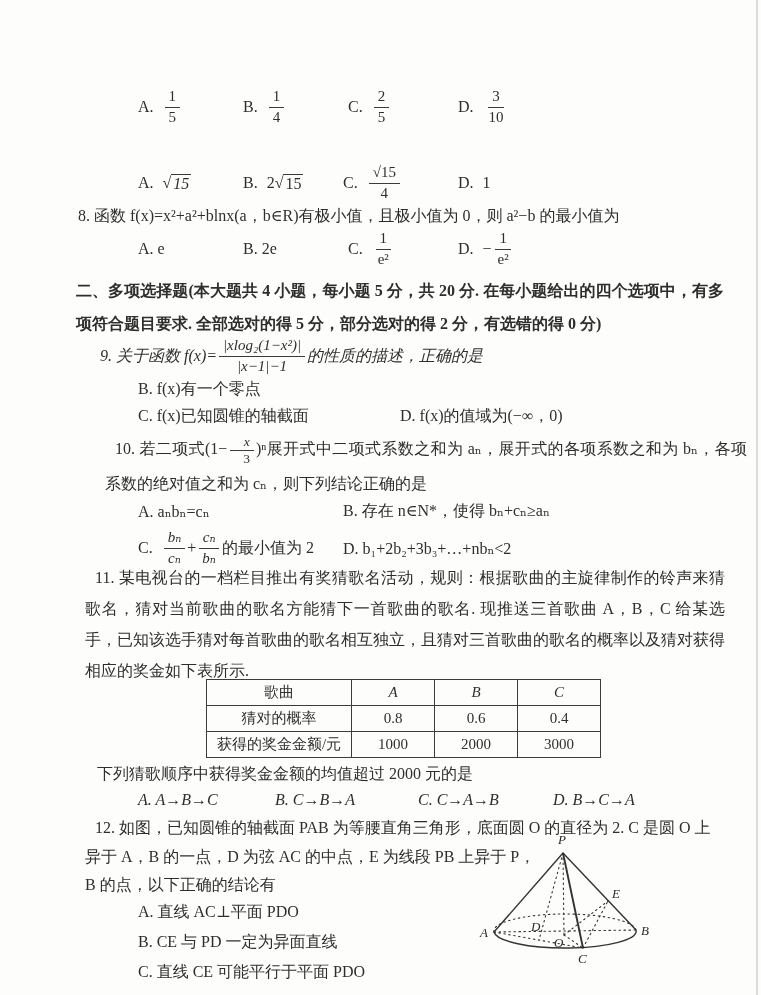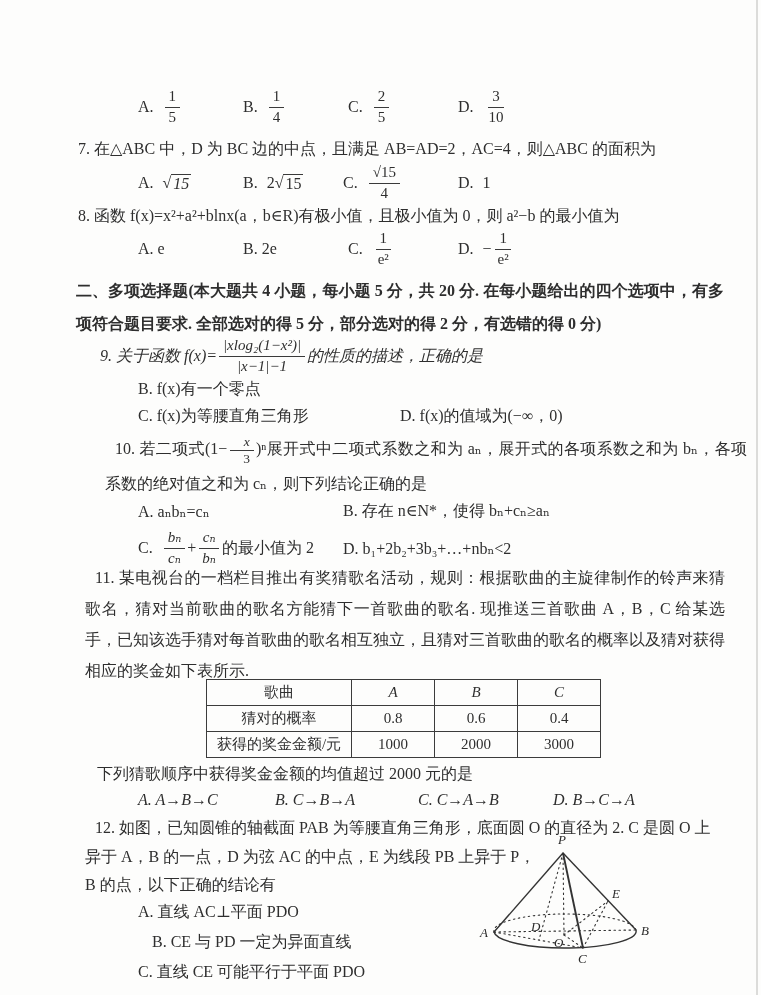--- a/index.html
+++ b/index.html
@@ -60,21 +60,20 @@
     </span>
     <span class="opt">
       <span class="lbl">D.</span>
       <span class="frac">
           <span class="num">3</span>
           <span class="den">10</span>
         </span>
     </span>
   </div>
 
-  <div class="blk" style="top:134px;left:78px;">7. 在△ABC 中，D 为 BC 边的中点，且满足 AB=AD=2，AC=4，则△ABC 的面积为</div>
   <div class="row" style="top:158px;left:138px;height:50px;">
     <span class="opt" style="width:105px;">
       <span class="lbl">A.</span>
       <span class="sqrt">
           <span class="sign">√</span>
           <span class="rad mi">15</span>
         </span>
     </span>
     <span class="opt" style="width:100px;">
       <span class="lbl">B.</span>
@@ -125,21 +124,21 @@
     <span class="frac">
         <span class="num">|xlog₂(1−x²)|</span>
         <span class="den">|x−1|−1</span>
       </span>
     <span>的性质的描述，正确的是</span>
   </div>
   <div class="row" style="top:376px;left:138px;height:26px;">
     <span class="opt">B.  f(x)有一个零点</span>
   </div>
   <div class="row" style="top:403px;left:138px;height:26px;">
-    <span class="opt" style="width:262px;">C.  f(x)为等腰直角三角形</span>
+    <span class="opt" style="width:262px;">C.  f(x)已知圆锥的轴截面</span>
     <span class="opt">D.  f(x)的值域为(−∞，0)</span>
   </div>
 
   <div class="para" style="top:432px;left:85px;width:642px;line-height:34px;text-indent:10px;margin-left:20px;">
     <span>10. 若二项式(1−</span><span class="frac small">
         <span class="num mi">x</span>
         <span class="den">3</span>
       </span><span>)ⁿ展开式中二项式系数之和为 aₙ，展开式的各项系数之和为 bₙ，各项系数的绝对值之和为 cₙ，则下列结论正确的是</span>
   </div>
   <div class="row" style="top:497px;left:138px;height:28px;">
@@ -193,21 +192,21 @@
     <span class="opt mi" style="width:137px;">A.  A→B→C</span>
     <span class="opt mi" style="width:143px;">B.  C→B→A</span>
     <span class="opt mi" style="width:135px;">C.  C→A→B</span>
     <span class="opt mi">D.  B→C→A</span>
   </div>
 
   <div class="blk" style="top:813px;left:95px;">12. 如图，已知圆锥的轴截面 PAB 为等腰直角三角形，底面圆 O 的直径为 2. C 是圆 O 上</div>
   <div class="blk" style="top:842px;left:85px;">异于 A，B 的一点，D 为弦 AC 的中点，E 为线段 PB 上异于 P，</div>
   <div class="blk" style="top:870px;left:85px;">B 的点，以下正确的结论有</div>
   <div class="blk" style="top:897px;left:138px;">A.  直线 AC⊥平面 PDO</div>
-  <div class="blk" style="top:927px;left:138px;margin-left:14px;">B.  CE 与 PD 一定为异面直线</div>
+  <div class="blk" style="top:927px;left:138px;">B.  CE 与 PD 一定为异面直线</div>
   <div class="blk" style="top:957px;left:138px;">C.  直线 CE 可能平行于平面 PDO</div>
 
   <svg class="fig" width="272" height="158" viewBox="0 0 272 158">
     <g stroke="#333" fill="none">
 
       <path d="M 16 104 A 71 17 0 0 1 158 102" stroke-width="1.1" stroke-dasharray="1.5 3.5" stroke-linecap="round"></path>
 
       <path d="M 16 104 A 71 17 0 0 0 158 102" stroke-width="1.4"></path>
 
       <line x1="85" y1="25" x2="16" y2="104" stroke-width="1.4"></line>

